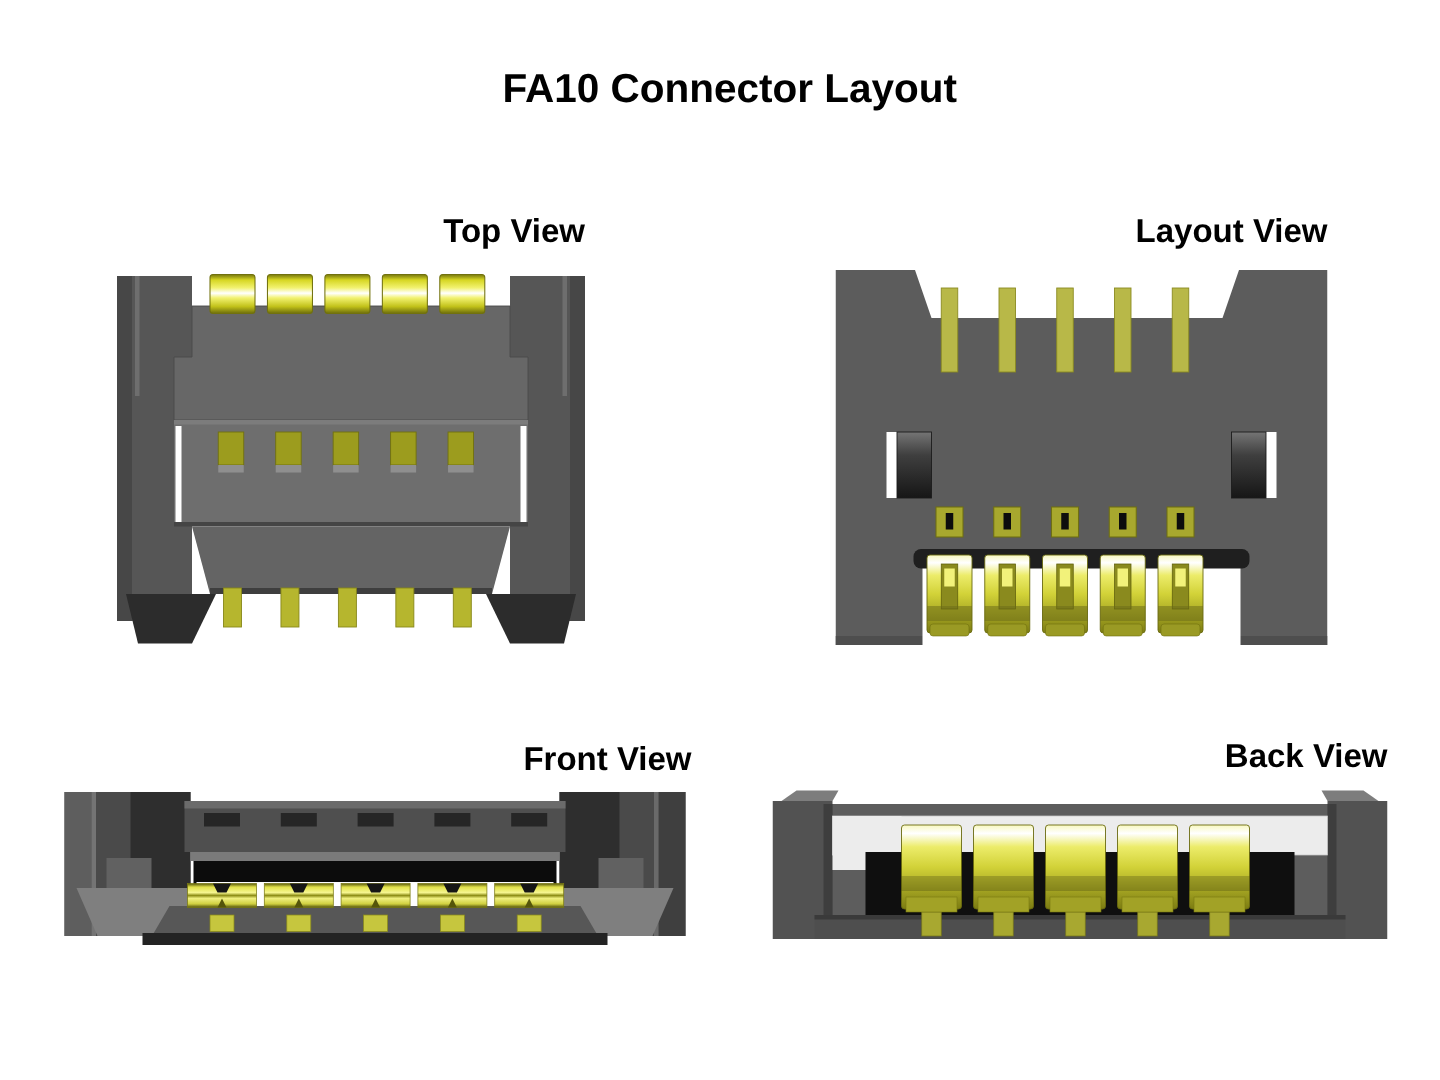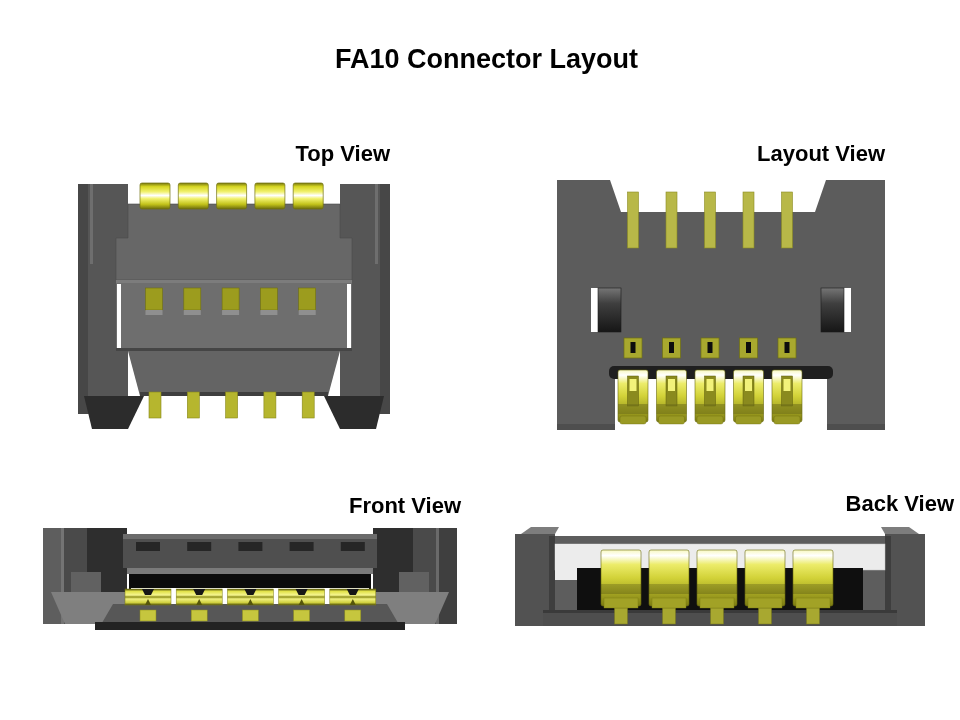--- a/index.html
+++ b/index.html
@@ -12,21 +12,21 @@
     position:absolute;left:0;right:0;top:44px;margin:0;
     text-align:center;font-size:27px;font-weight:700;color:var(--text,#000);padding-left:13px;
   }
   .view-label{
     position:absolute;text-align:right;font-size:22px;font-weight:700;
     color:var(--text,#000);
   }
   .lbl-top{left:78px;top:141px;width:312px;}
   .lbl-bottom{left:557px;top:141px;width:328px;}
   .lbl-front{left:31px;top:493px;width:430px;}
-  .lbl-back{left:544px;top:491px;width:410px;}
+  .lbl-back{left:515px;top:491px;width:410px;}
   .fig{position:absolute;display:block;}
   .fig-top{left:78px;top:182px;}
   .fig-bottom{left:557px;top:180px;}
   .fig-front{left:35px;top:522px;}
   .fig-back{left:515px;top:524px;}
   .defs-holder{position:absolute;width:0;height:0;overflow:hidden;}
 </style>
 </head>
 <body>
 

